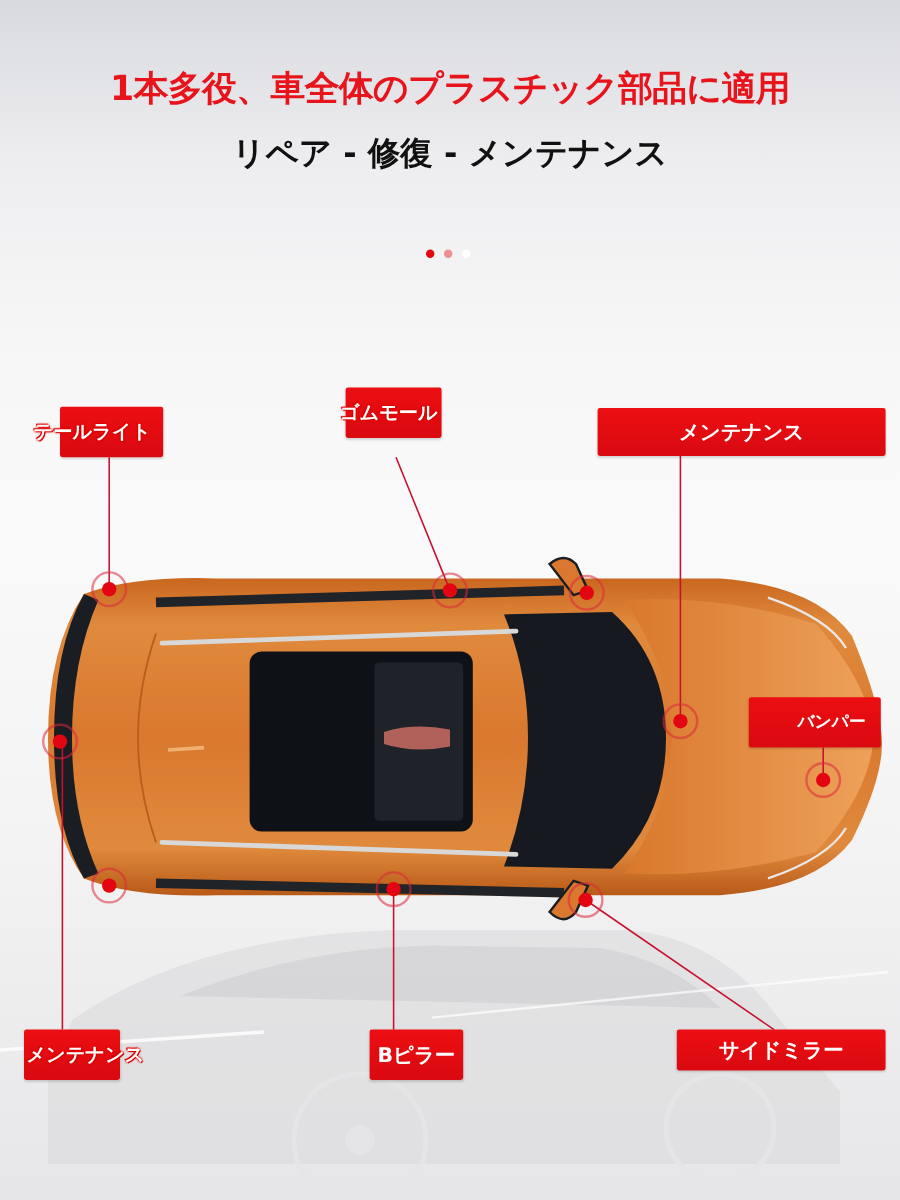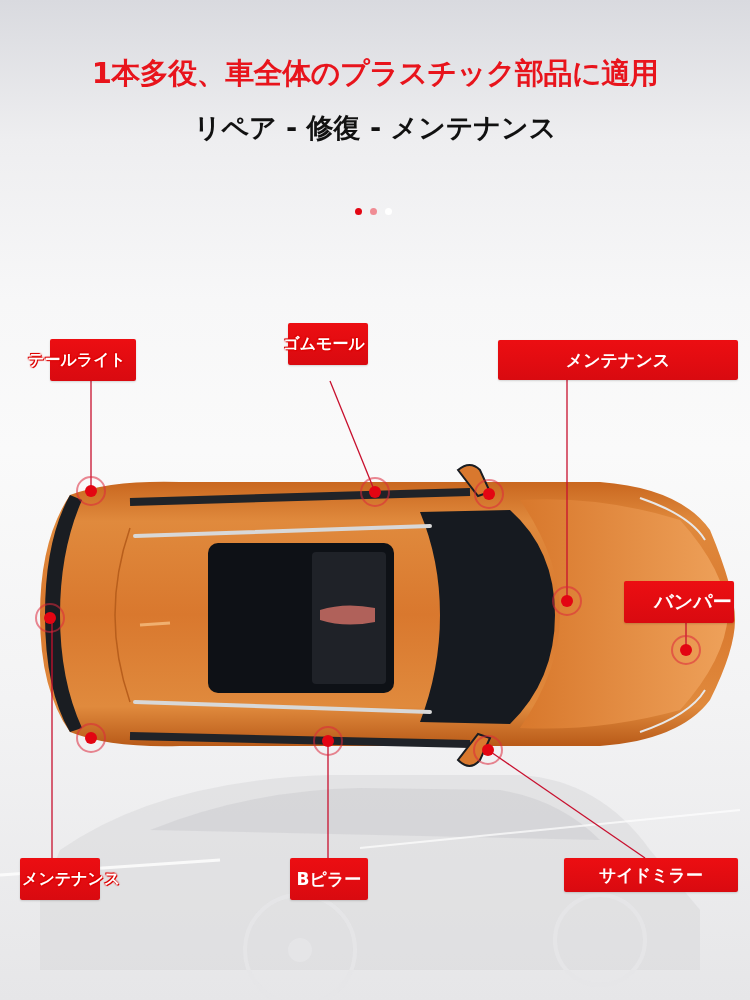--- a/index.html
+++ b/index.html
@@ -147,24 +147,24 @@
 
 <div class="label outlined" style="left:50px;top:339px;width:86px;height:42px;justify-content:flex-start;overflow:visible;">
   <span style="margin-left:-22px;font-size:16px">テールライト</span>
 </div>
 <div class="label outlined" style="left:288px;top:323px;width:80px;height:42px;overflow:visible;">
   <span style="font-size:16px;margin-left:-8px">ゴムモール</span>
 </div>
 <div class="label" style="left:498px;top:340px;width:240px;height:40px;">
   <span>メンテナンス</span>
 </div>
-<div class="label" style="left:624px;top:581px;width:110px;height:42px;font-size:19px;padding-left:28px;">
+<div class="label" style="left:624px;top:581px;width:110px;height:42px;font-size:14px;padding-left:28px;">
   <span>バンパー</span>
 </div>
 <div class="label outlined" style="left:20px;top:858px;width:80px;height:42px;justify-content:flex-start;overflow:visible;">
   <span style="font-size:16px;margin-left:2px">メンテナンス</span>
 </div>
-<div class="label" style="left:290px;top:858px;width:78px;height:42px;">
+<div class="label" style="left:308px;top:858px;width:78px;height:42px;">
   <span>Bピラー</span>
 </div>
 <div class="label" style="left:564px;top:858px;width:174px;height:34px;">
   <span>サイドミラー</span>
 </div>
 
 </body></html>

